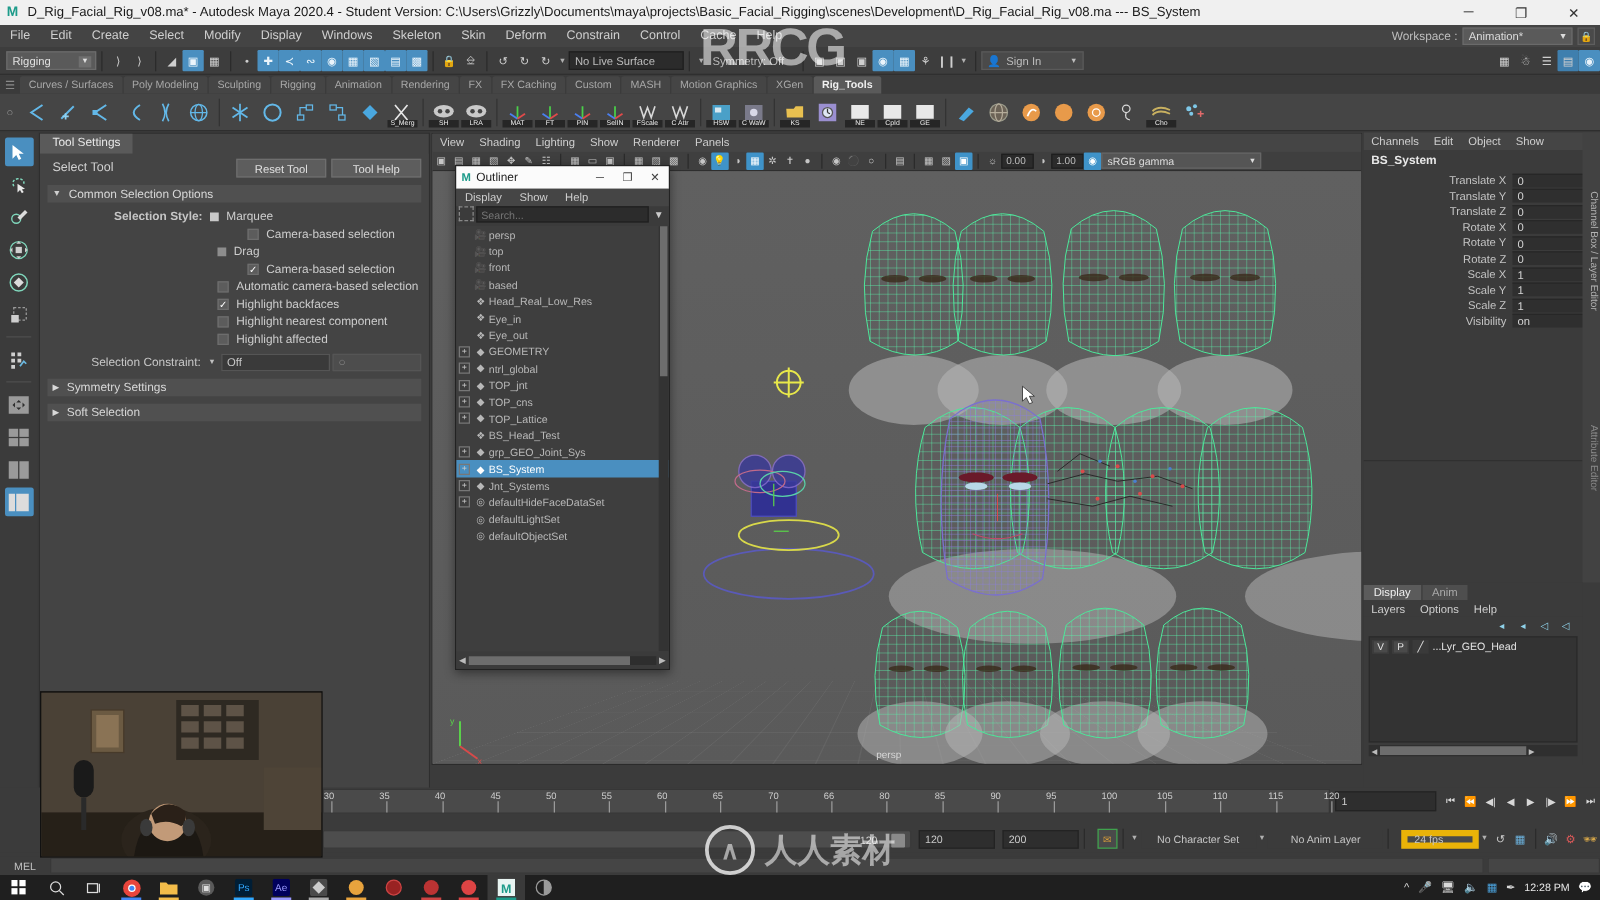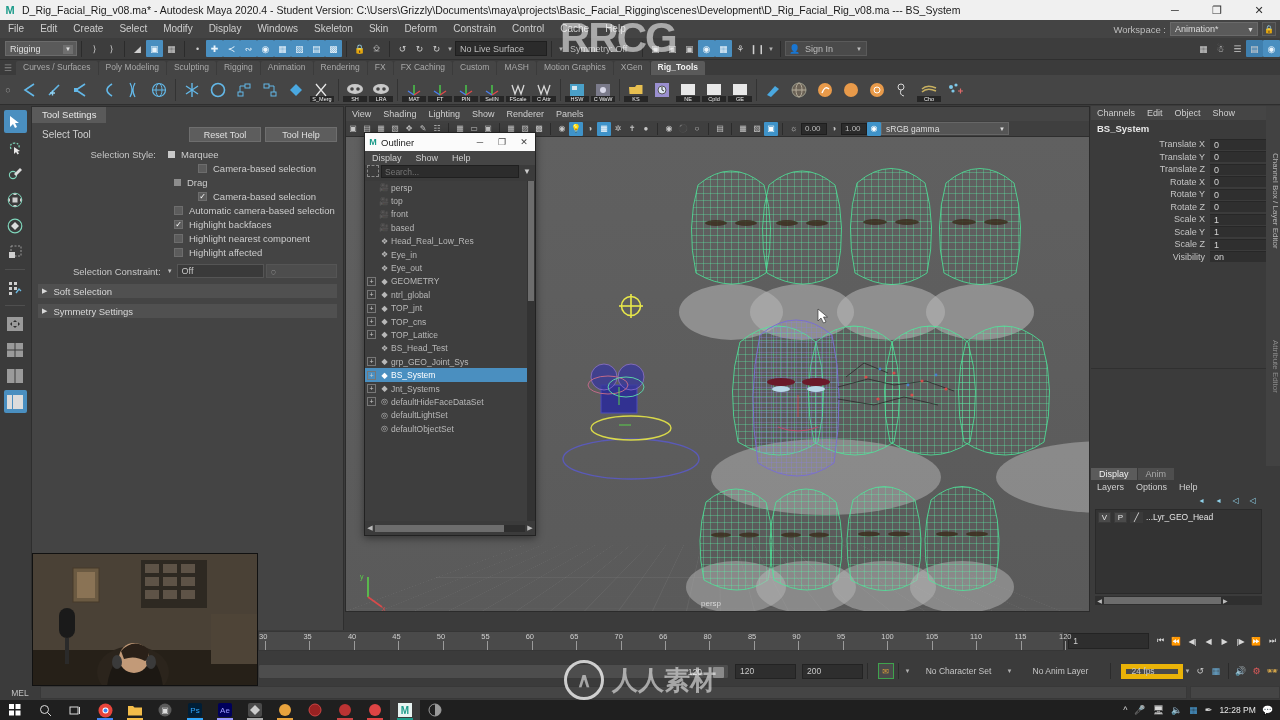--- a/index.html
+++ b/index.html
@@ -62,21 +62,21 @@
   
   .toolpanel{position:absolute;top:106px;left:31px;width:313px;height:530px;background:#444;border:1px solid #2e2e2e;}
   .tp-tab{position:absolute;top:0;left:0;height:16px;background:#5a5a5a;color:#e8e8e8;font-size:9.5px;padding:2px 10px 0 10px;}
   .tp-body{position:absolute;top:16px;left:0;right:0;bottom:0;background:#444;padding:4px 6px;}
   .tp-head{display:flex;align-items:center;margin-bottom:6px;}
   .tp-toolname{font-size:10px;color:#d0d0d0;flex:1;padding-left:4px;}
   .tp-btn{height:15px;background:#5d5d5d;border:1px solid #6e6e6e;color:#e0e0e0;font-size:9px;display:flex;align-items:center;justify-content:center;padding:0 10px;margin-left:4px;min-width:72px;}
   .grp-hdr{background:#505050;height:14px;display:flex;align-items:center;font-size:9.5px;color:#d8d8d8;padding-left:4px;margin-bottom:5px;}
   .grp-hdr .tri{font-size:7px;margin-right:6px;color:#cfcfcf;}
   .row{display:flex;align-items:center;height:13px;margin-bottom:1px;font-size:9.5px;color:#cdcdcd;}
-  .row .rlabel{width:130px;text-align:right;padding-right:12px;color:#c6c6c6;}
+  .row .rlabel{width:130px;text-align:right;padding-right:6px;color:#c6c6c6;font-weight:bold;}
   .radio{width:7px;height:7px;background:#c9c9c9;border-radius:0;margin-right:6px;}
   .radio.off{background:#8d8d8d;}
   .chk{width:9px;height:9px;background:#5c5c5c;border:1px solid #6d6d6d;margin-right:6px;display:flex;align-items:center;justify-content:center;font-size:8px;color:#fff;line-height:8px;}
   .chk.checked{background:#5c5c5c;}
   .indent1{padding-left:136px;}
   .indent2{padding-left:160px;}
   .selcon{display:flex;align-items:center;height:14px;margin-top:5px;font-size:9.5px;}
   .selcon .rlabel{width:130px;text-align:right;padding-right:6px;}
   .selcon .ddarw{font-size:6px;margin-right:4px;color:#c0c0c0;}
   .selcon .box{width:88px;height:14px;background:#3a3a3a;border:1px solid #555;font-size:9px;padding-left:4px;display:flex;align-items:center;}
@@ -631,20 +631,24 @@
 
   <div class="toolpanel">
     <div class="tp-tab">Tool Settings</div>
     <div class="tp-body">
       <div class="tp-head">
         <div class="tp-toolname">Select Tool</div>
         <div class="tp-btn">Reset Tool</div>
         <div class="tp-btn">Tool Help</div>
       </div>
 
+      <div class="grp-hdr">
+        <span class="tri">▼</span>
+        <span>Common Selection Options</span>
+      </div>
 
       <div class="row">
         <div class="rlabel">Selection Style:</div>
         <span class="radio"></span>
         <span>Marquee</span>
       </div>
 
       <div class="row indent2">
         <span class="chk"></span>
         <span>Camera-based selection</span>
@@ -682,25 +686,25 @@
 
       <div class="selcon">
         <div class="rlabel">Selection Constraint:</div>
         <span class="ddarw">▼</span>
         <div class="box">Off</div>
         <div class="box2">○</div>
       </div>
 
       <div class="collapsed">
         <span class="tri">▶</span>
-        <span>Soft Selection</span>
+        <span>Symmetry Settings</span>
       </div>
       <div class="collapsed">
         <span class="tri">▶</span>
-        <span>Symmetry Settings</span>
+        <span>Soft Selection</span>
       </div>
     </div>
   </div>
 
   <div class="viewport">
     <div class="vp-menubar">
       <div class="mi">View</div>
       <div class="mi">Shading</div>
       <div class="mi">Lighting</div>
       <div class="mi">Show</div>

